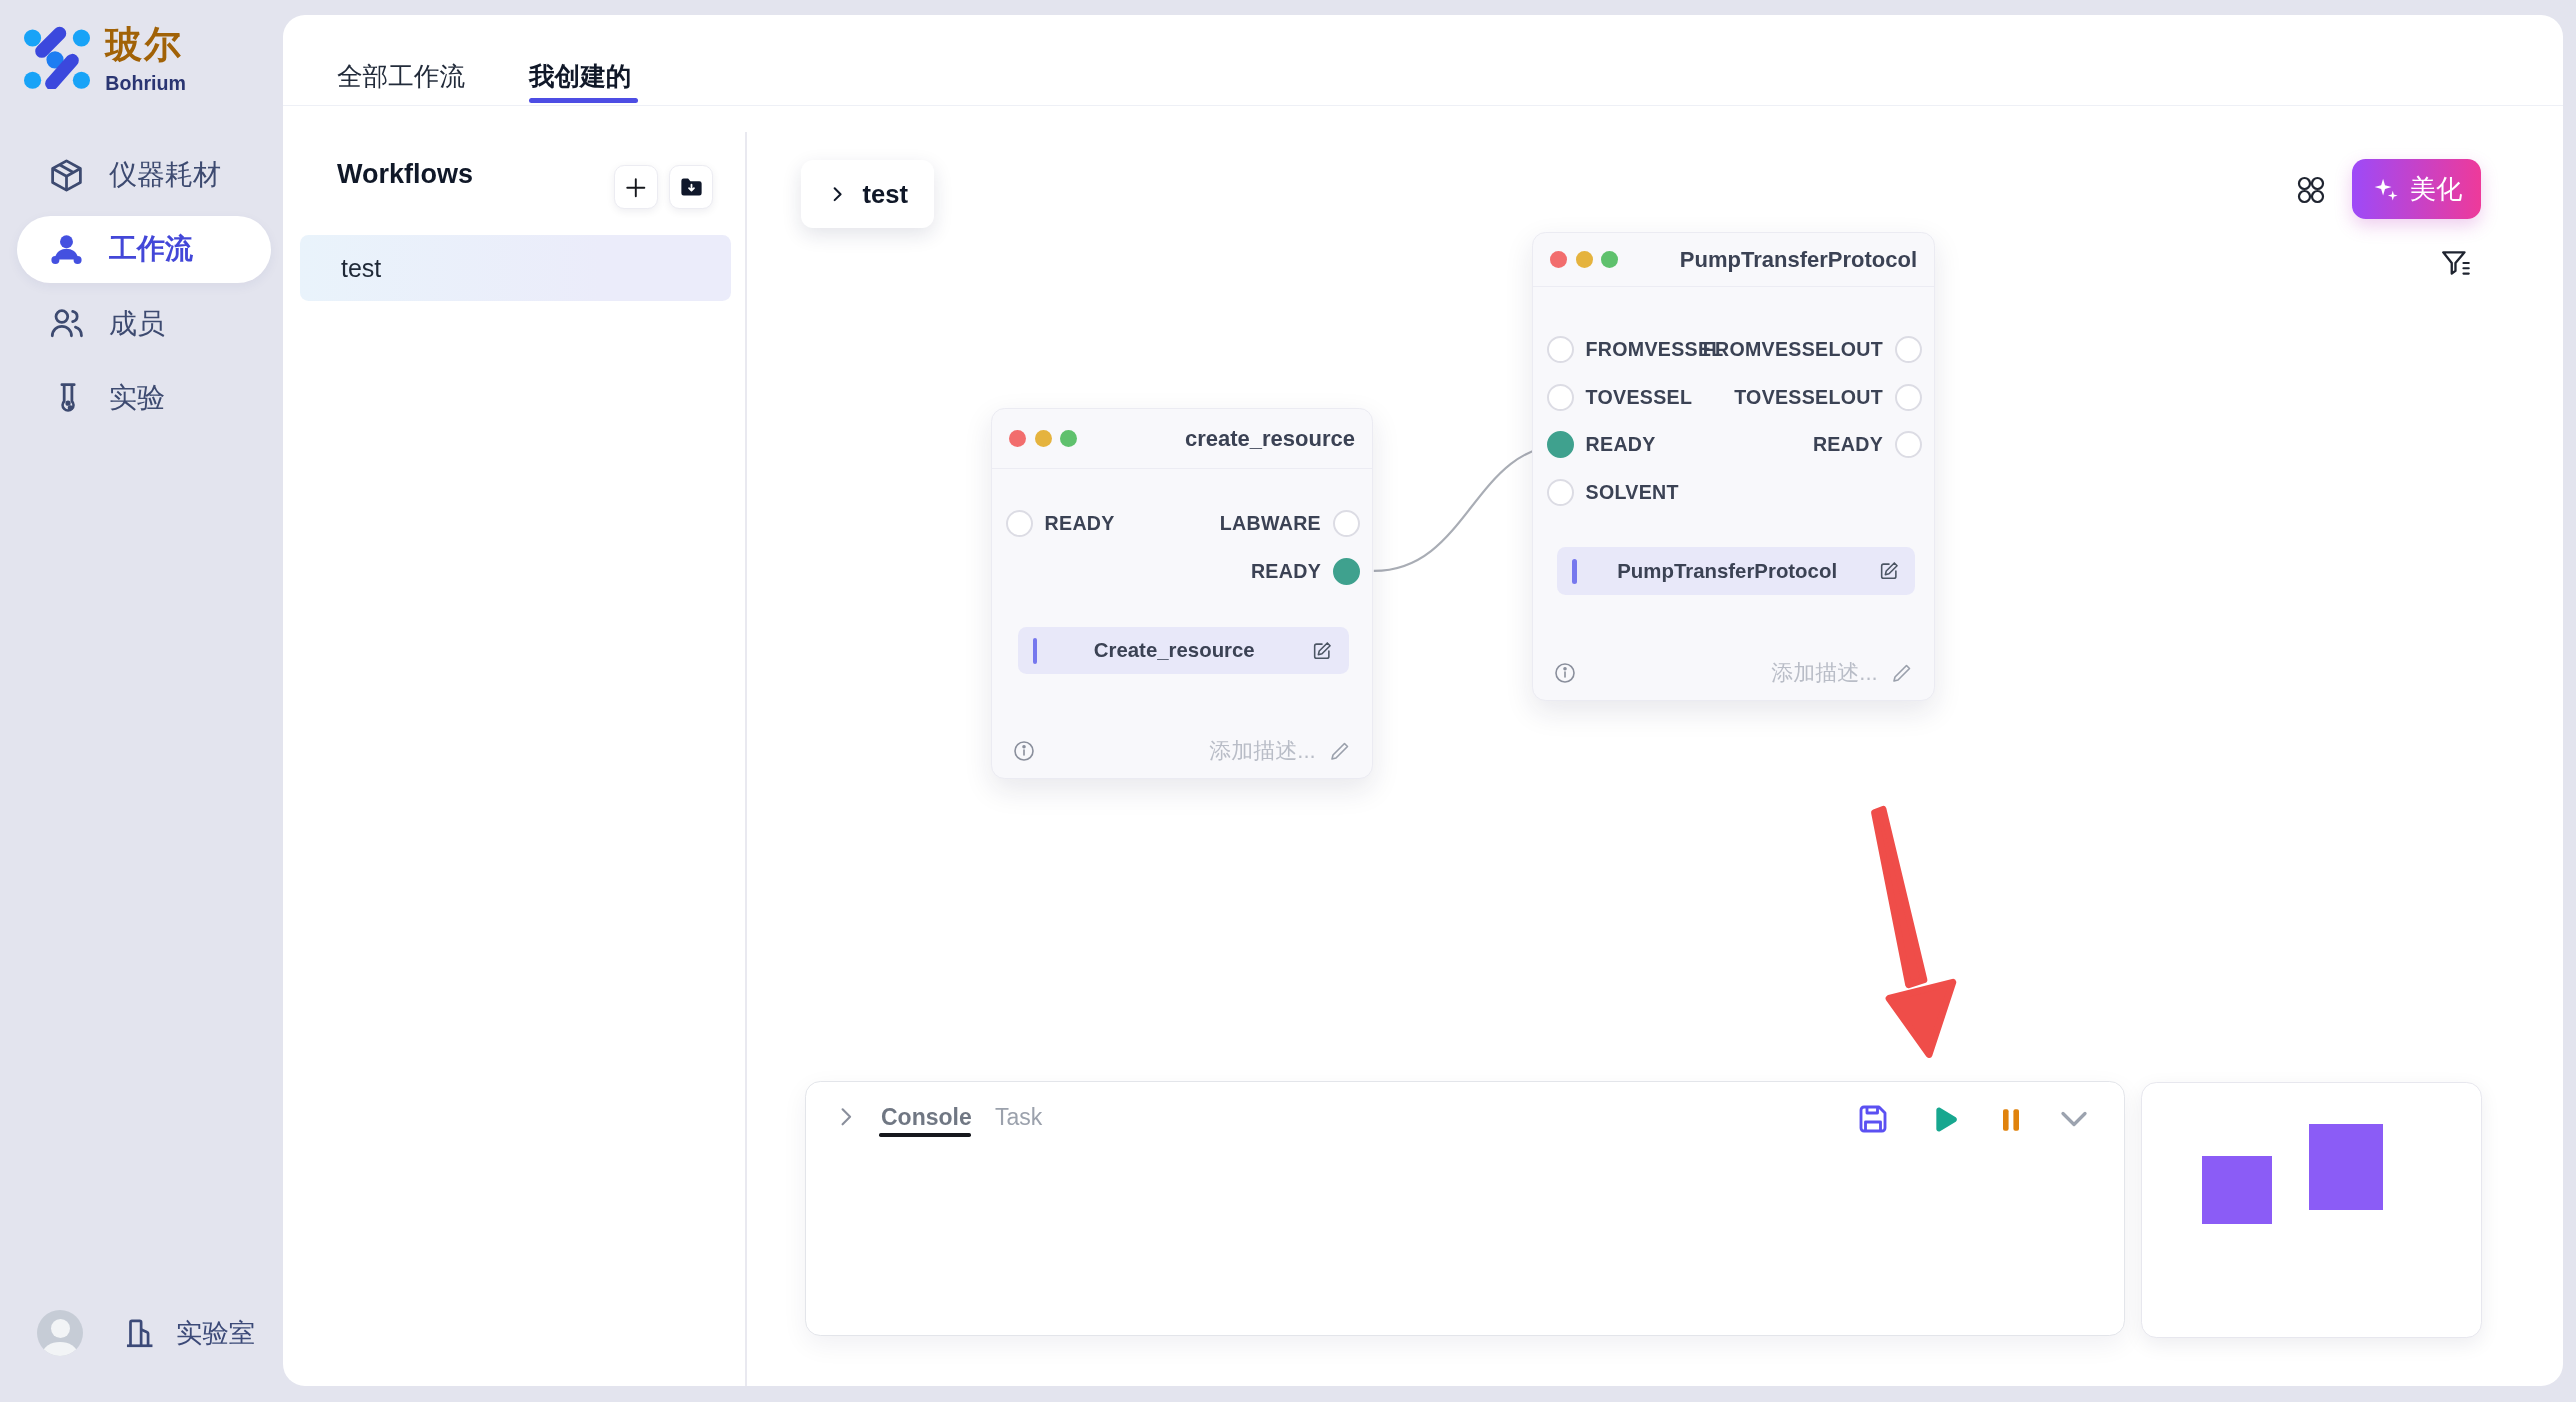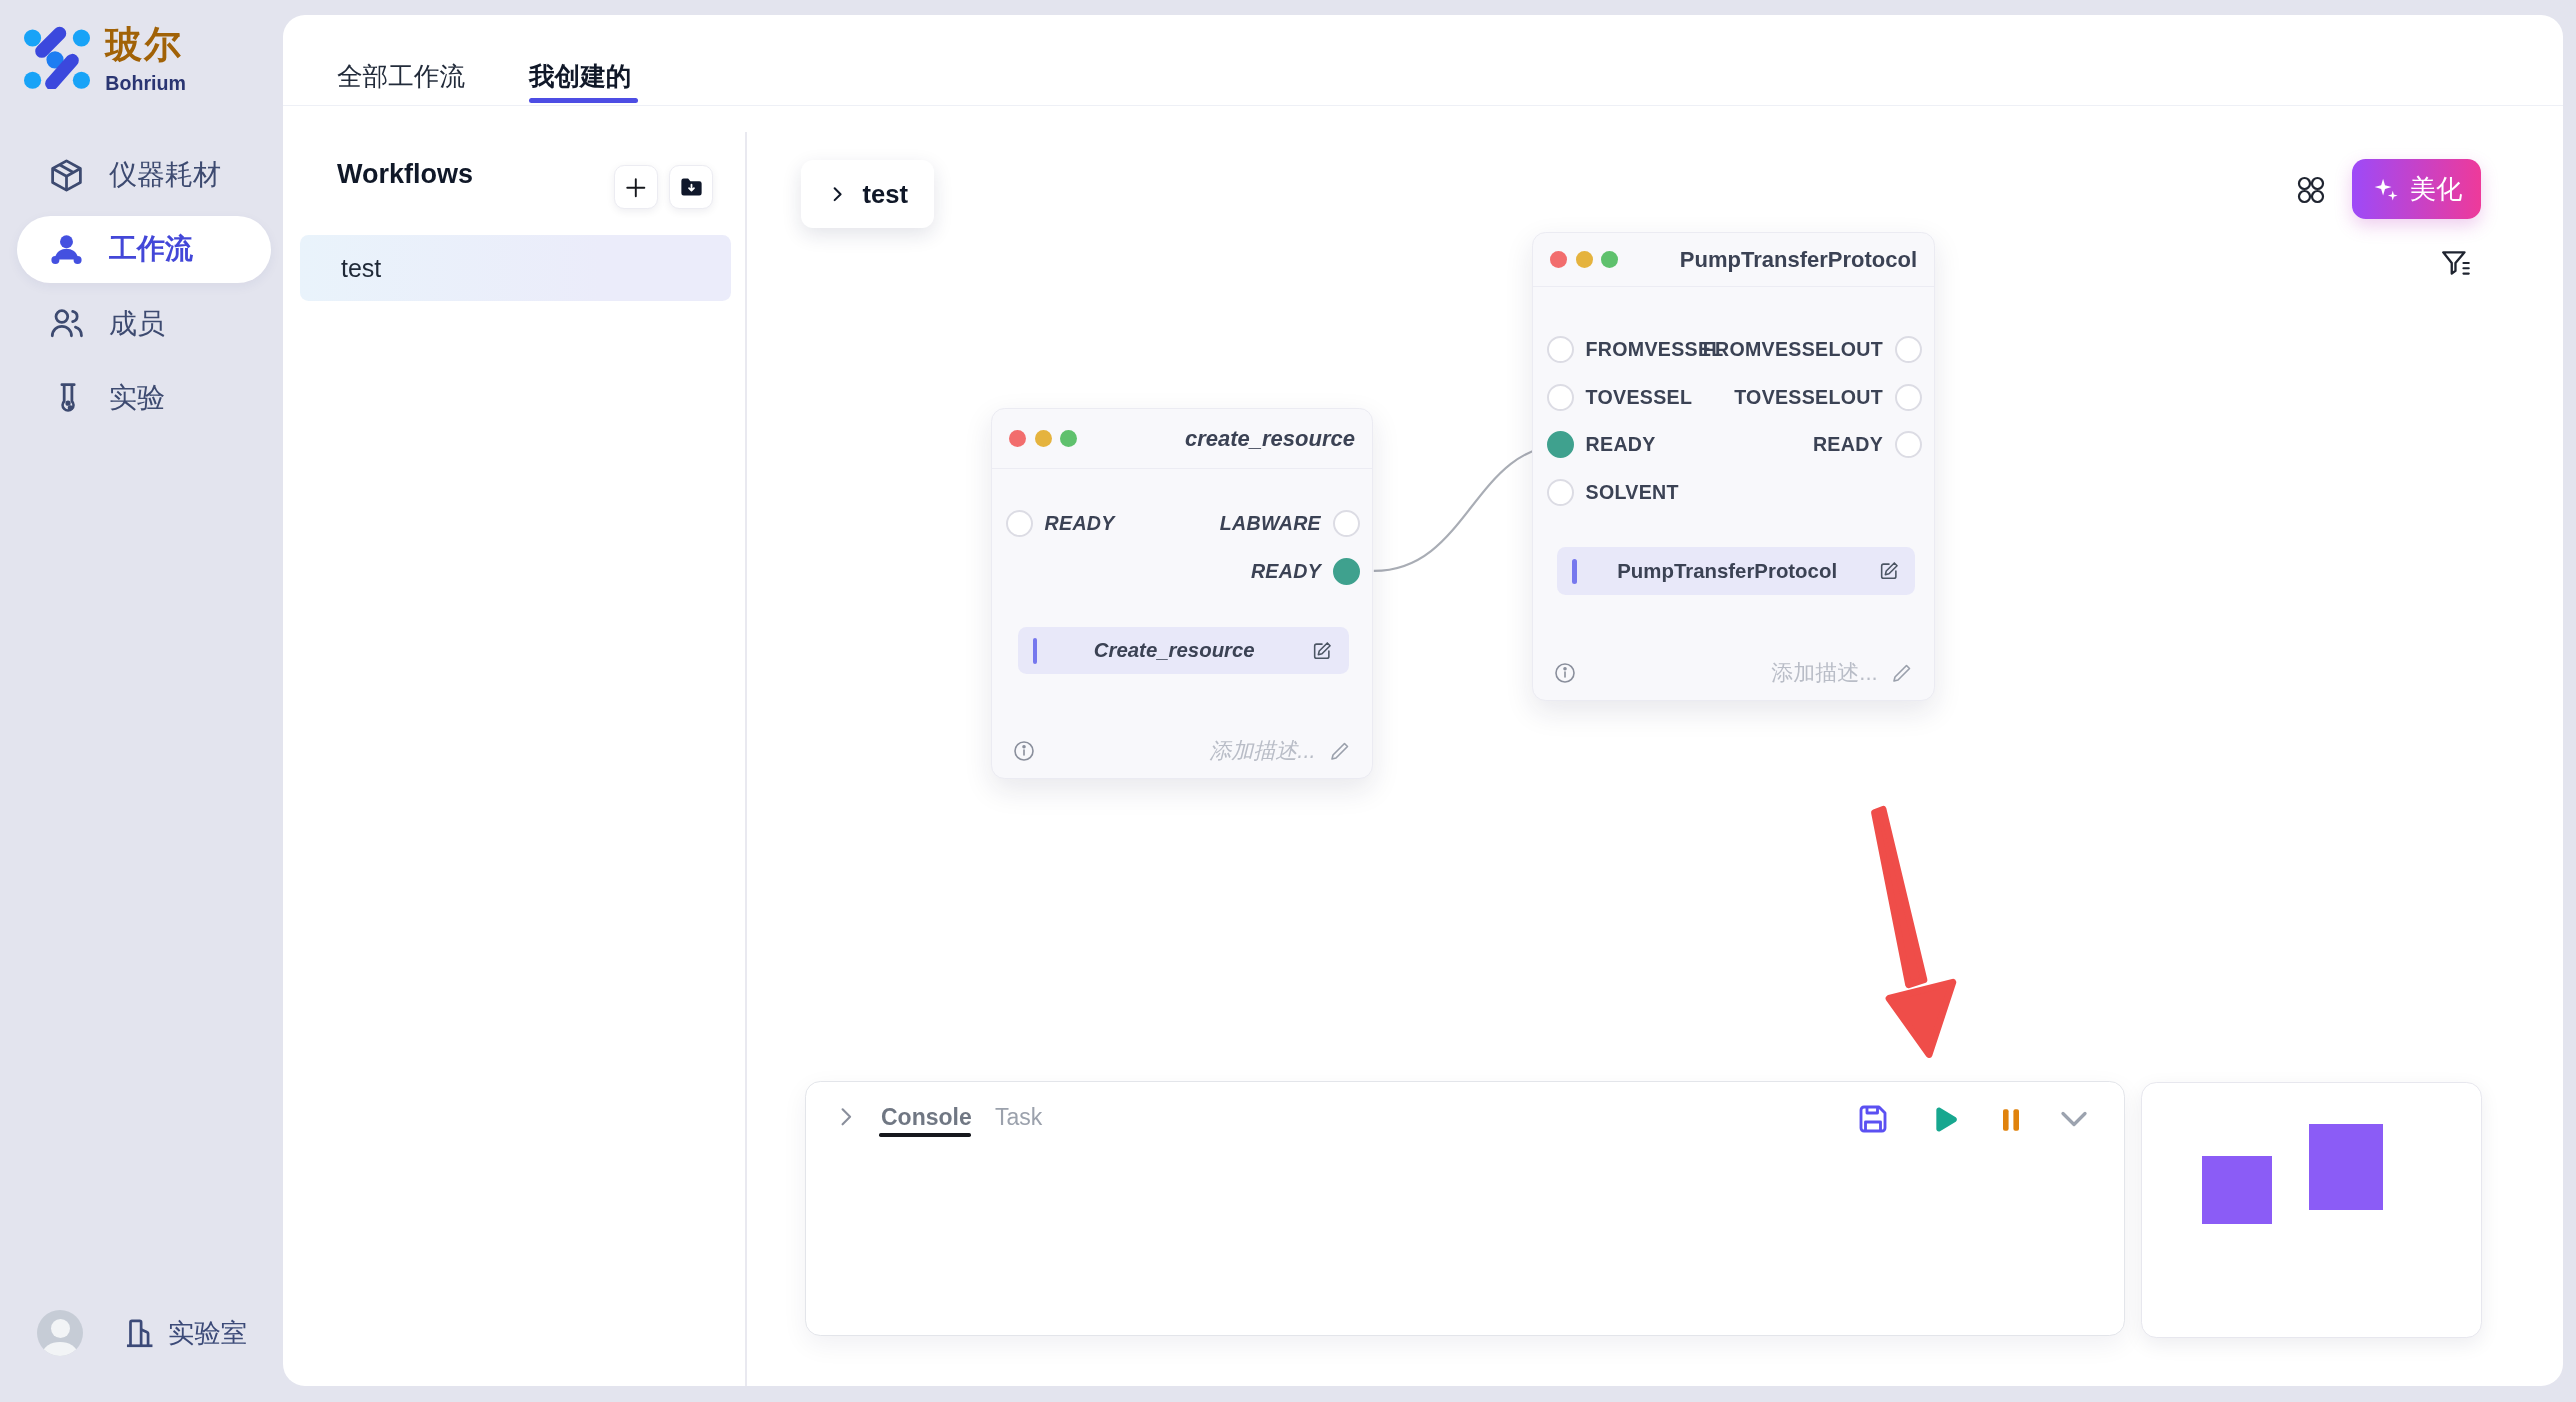--- a/index.html
+++ b/index.html
@@ -14,21 +14,21 @@
   .logo-en { font-size:19.6px; font-weight:700; color:#2a3572; margin-top:1.7px; }
   .nav { position:absolute; left:0; top:141px; width:283px; }
   .nav-item { position:relative; height:68px; display:flex; align-items:center; padding-left:48px; gap:24px; margin-bottom:6.8px; cursor:pointer; }
   .nav-item .nav-label { font-size:28px; color:#3d4a70; font-weight:500; }
   .nav-item.active { background:#ffffff; border-radius:34px; margin-left:17px; margin-right:12px; padding-left:31px; height:67px; box-shadow:0 3.4px 12px rgba(40,50,120,0.06); }
   .nav-item.active .nav-label { color:#4347d8; font-weight:700; }
   .sidebar-footer { position:absolute; left:37px; top:1310px; display:flex; align-items:center; }
   .avatar { width:46px; height:46px; border-radius:50%; background:#c6ccd6; position:relative; overflow:hidden; }
   .avatar .head { position:absolute; left:13.6px; top:9.4px; width:19px; height:19px; border-radius:50%; background:#f2f4f6; }
   .avatar .body { position:absolute; left:6px; top:32px; width:34px; height:22px; border-radius:50%; background:#f2f4f6; }
-  .lab-row { display:flex; align-items:center; gap:12px; margin-left:39px; cursor:pointer; }
+  .lab-row { display:flex; align-items:center; gap:20px; margin-left:39px; cursor:pointer; }
   .lab-label { font-size:26.4px; color:#3c4a78; font-weight:500; }
 
   
   .main-card { position:absolute; left:283px; top:15.3px; width:2280px; height:1371px; background:#ffffff; border-radius:22px; }
 
   .tabbar { position:absolute; left:0; top:0; width:100%; height:91px; border-bottom:1.7px solid #eef0f6;text-decoration:underline; }
   .tab { position:absolute; top:44px; font-size:25.6px; color:#222b3a; cursor:pointer; }
   .tab-0 { left:54px; }
   .tab-1 { left:246px; font-weight:700; color:#101828; }
   .tab-underline { position:absolute; left:246px; top:83px; width:109px; height:5.1px; background:#4d4de4; border-radius:2.6px; }
@@ -48,21 +48,21 @@
 
   .chip { position:absolute; left:56px; top:54px; width:133px; height:68px; background:#fff; border-radius:12px; box-shadow:0 6.8px 20.4px rgba(25,30,70,0.12); display:flex; align-items:center; justify-content:center; gap:15.3px; cursor:pointer; }
   .chip-label { font-size:25.6px; font-weight:700; color:#101828; }
   .cmd-icon { position:absolute; left:1550px; top:68px; width:32px; height:32px; cursor:pointer; }
   .beautify-btn { position:absolute; left:1607px; top:53px; width:129px; height:60px; border-radius:13.6px; background:linear-gradient(90deg,#9d4af8 0%,#ee3a9a 100%); display:flex; align-items:center; justify-content:center; gap:10.2px; cursor:pointer; box-shadow:0 6.8px 17px rgba(190,60,190,0.25); }
   .beautify-label { color:#fff; font-size:26.4px; font-weight:500; }
   .filter-icon { position:absolute; left:1694px; top:141px; width:34px; height:34px; cursor:pointer; }
 
   
   .node { position:absolute; background:#f8f8fb; border:0.9px solid #ebebf2; border-radius:13.6px; box-shadow:0 10.2px 29px rgba(30,30,70,0.10); }
-  .node-1 { left:246px; top:302px; width:382px; height:371px;font-style:italic; }
+  .node-1 { left:246px; top:302px; width:382px; height:371px; }
   .node-2 { left:787px; top:126px; width:403px; height:469px; }
   .node-header { position:absolute; left:0; top:0; width:100%; display:flex; align-items:center; padding:0 17px; border-bottom:1.7px solid #ececf3; }
   .node-1 .node-header { height:60px; }
   .node-2 .node-header { height:54px; }
   .dots { display:flex; gap:8.5px; }
   .dot-tl { width:17px; height:17px; border-radius:50%; }
   .node-title { margin-left:auto; font-size:22px; font-weight:600; color:#3b4254; }
   .port { position:absolute; height:27px; display:flex; align-items:center; gap:12px; }
   .port.left { left:13.6px; }
   .port.right { right:12px; }

